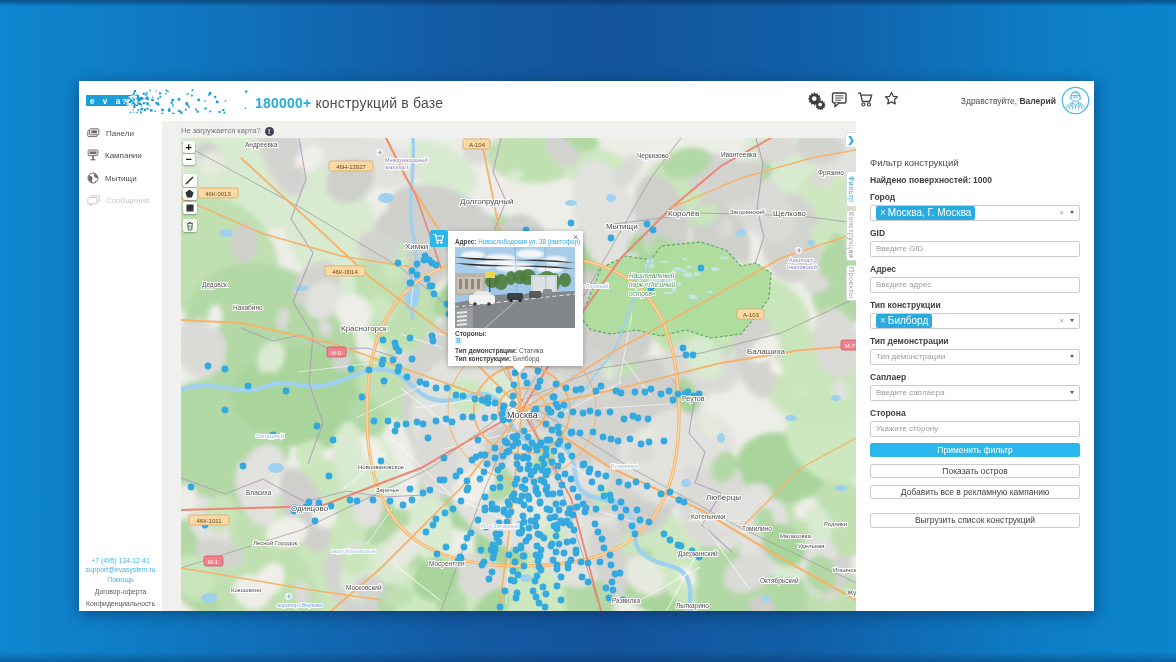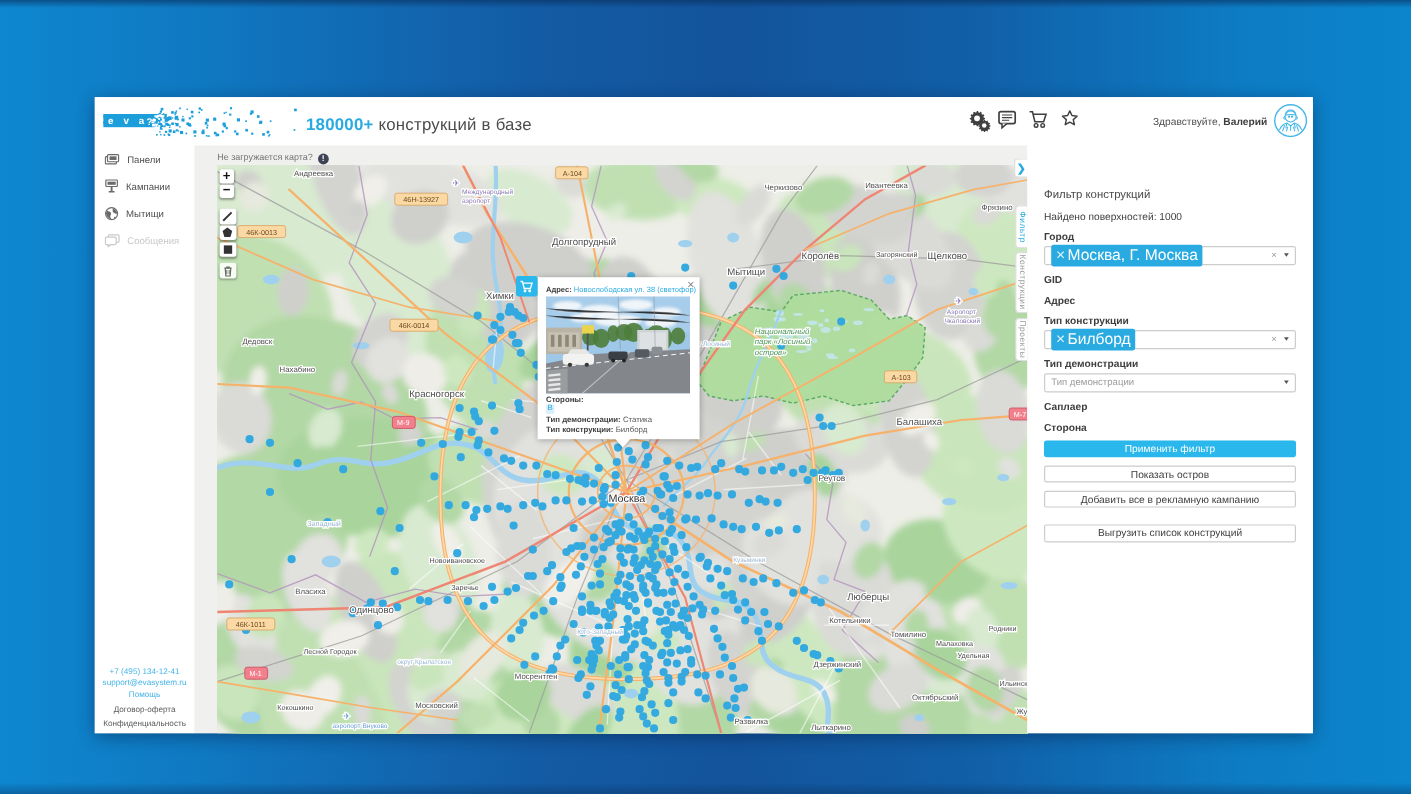--- a/index.html
+++ b/index.html
@@ -33,25 +33,25 @@
 
 .mbtn{position:absolute;background:#fff;border-radius:2px;box-shadow:0 1px 2px rgba(0,0,0,.35);display:flex;align-items:center;justify-content:center;z-index:20}
 
 #panel{position:absolute;left:694px;top:0;width:238px;height:490px;background:#fff}
 .vtab{position:absolute;left:-10px;width:10px;background:#fff;border:1px solid #ddd;border-right:none;border-radius:3px 0 0 3px;display:flex;align-items:center;justify-content:center;z-index:21}
 .vtab span{writing-mode:vertical-rl;font-size:7px;color:#9a9a9a;letter-spacing:.5px}
 .vtab.act span{color:#29abe2}
 #chev{position:absolute;left:-11px;top:11px;width:11px;height:16px;background:#fff;border:1px solid #ddd;border-right:none;border-radius:3px 0 0 3px;color:#29abe2;font-weight:bold;font-size:9px;text-align:center;line-height:15px;z-index:21}
 #panel .inner{position:absolute;left:14px;top:0;width:210px}
 .ptitle{margin-top:36px;font-size:9.5px;color:#4a4a4a;line-height:11px}
-.pfound{margin-top:7px;font-size:8.5px;font-weight:normal;color:#3e3e3e;line-height:10px}
+.pfound{margin-top:7px;font-size:8.5px;font-weight:bold;color:#3e3e3e;line-height:10px}
 .plabel{margin-top:7px;font-size:8.5px;font-weight:bold;color:#3e3e3e;line-height:10px}
 .pfield{margin-top:2.5px;height:16.5px;border:1px solid #ccc;border-radius:2px;background:#fff;position:relative;display:flex;align-items:center;padding:0 5px}
 .pfield .ph{font-size:8px;color:#9b9b9b}
-.chip{background:#29abe2;color:#fff;font-size:13px;border-radius:2px;padding:1.5px 4px 2px}
+.chip{background:#29abe2;color:#fff;font-size:10px;border-radius:2px;padding:1.5px 4px 2px}
 .chip .x{margin-right:2px;opacity:.85}
 .fr{position:absolute;right:5px;top:0;height:100%;display:flex;align-items:center;gap:6px}
 .fx{color:#9b9b9b;font-size:8px}
 .caret{width:0;height:0;border-left:2.6px solid transparent;border-right:2.6px solid transparent;border-top:3.4px solid #555}
 .pbtn{margin-top:6.5px;height:14.5px;border:1px solid #ccc;border-radius:2px;background:#fff;font-size:8.5px;color:#3e3e3e;display:flex;align-items:center;justify-content:center}
 .pbtn.cy{background:#29b7ec;border-color:#29b7ec;color:#fff}
 
 #pcart{position:absolute;left:249px;top:92px;width:18px;height:17px;background:#29b7ec;border-radius:2px;display:flex;align-items:center;justify-content:center;z-index:29}
 #popup{position:absolute;left:267px;top:93px;width:135px;height:135px;background:#fff;box-shadow:0 1px 5px rgba(0,0,0,.3);z-index:28;padding:4px 7px;overflow:hidden}
 #ptail{position:absolute;left:331px;top:227px;width:0;height:0;border-left:7px solid transparent;border-right:7px solid transparent;border-top:8px solid #fff;z-index:29;filter:drop-shadow(0 2px 1px rgba(0,0,0,.15))}
@@ -1355,38 +1355,53 @@
        <div class="pfound">Найдено поверхностей: 1000</div>
        <div class="plabel">Город</div>
        <div class="pfield">
             <span class="chip"><span class="x">×</span>Москва, Г. Москва</span>
             <span class="fr">
               <span class="fx">×</span>
               <span class="caret"></span>
             </span>
           </div>
        <div class="plabel">GID</div>
+       <div class="pfield">
+            <span class="ph">Введите GID</span>
+          </div>
        <div class="plabel">Адрес</div>
+       <div class="pfield">
+            <span class="ph">Введите адрес</span>
+          </div>
        <div class="plabel">Тип конструкции</div>
        <div class="pfield">
             <span class="chip"><span class="x">×</span>Билборд</span>
             <span class="fr">
               <span class="fx">×</span>
               <span class="caret"></span>
             </span>
           </div>
        <div class="plabel">Тип демонстрации</div>
        <div class="pfield">
             <span class="ph">Тип демонстрации</span>
             <span class="fr">
               <span class="caret"></span>
             </span>
           </div>
        <div class="plabel">Саплаер</div>
+       <div class="pfield">
+            <span class="ph">Введите саплаера</span>
+            <span class="fr">
+              <span class="caret"></span>
+            </span>
+          </div>
        <div class="plabel">Сторона</div>
+       <div class="pfield">
+            <span class="ph">Укажите сторону</span>
+          </div>
        <div class="pbtn cy" style="margin-top:5.5px">Применить фильтр</div>
        <div class="pbtn">Показать остров</div>
        <div class="pbtn">Добавить все в рекламную кампанию</div>
        <div class="pbtn" style="margin-top:14px">Выгрузить список конструкций</div>
      </div>
    </div>
  </div>
 </div>
 
 </body></html>

